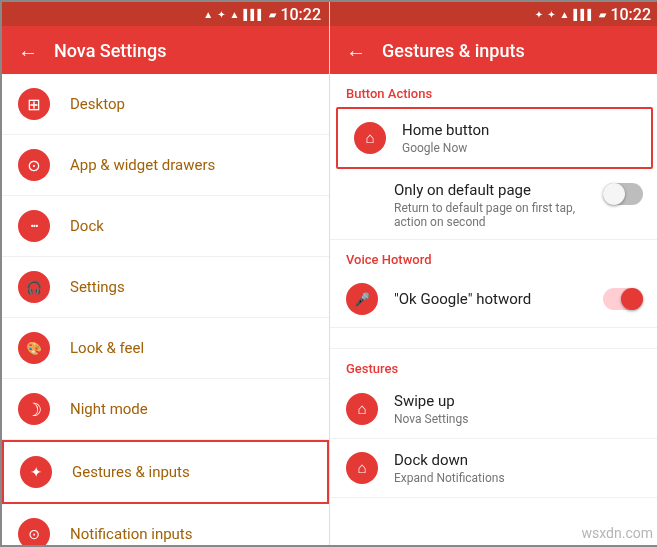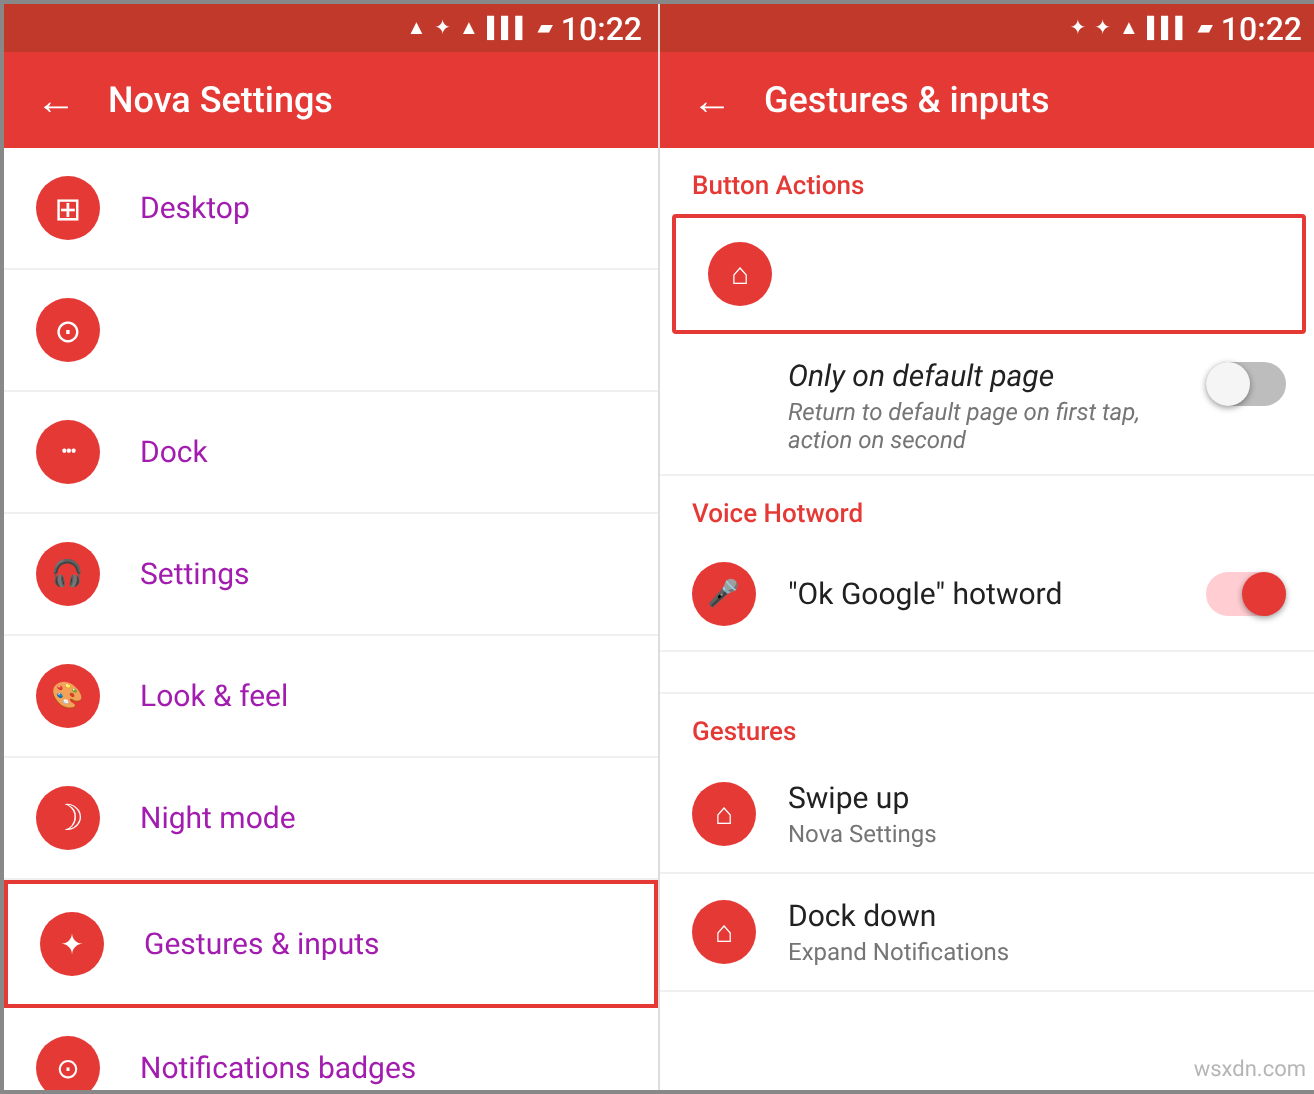--- a/index.html
+++ b/index.html
@@ -97,21 +97,21 @@
       display: flex;
       align-items: center;
       justify-content: center;
       color: #fff;
       font-size: 16px;
       flex-shrink: 0;
     }
 
     .menu-label {
       font-size: 15px;
-      color: #a21caf;
+      color: #a16207;
     }
 
     
     .right-panel {
       width: 329px;
       background: #fff;
       display: flex;
       flex-direction: column;
     }
 
@@ -191,35 +191,34 @@
       background: #f5f5f5;
     }
 
     .toggle.on .toggle-knob {
       right: 0;
       background: #e53935;
     }
 
     .no-icon-text {
       flex: 1;
-      font-style: italic;
     }
 
     .time-text {
       color: #fff;
       font-size: 16px;
       font-weight: 500;
     }
 
     
     .watermark {
       position: absolute;
       bottom: 4px;
       right: 6px;
-      font-size: 11px;
+      font-size: 14px;
       color: rgba(150,150,150,0.7);
       pointer-events: none;
     }
   </style>
 </head>
 <body>
 
 <div class="phone-panel" style="position:relative;">
 
   <div class="left-panel">
@@ -244,20 +243,21 @@
 
     <div class="menu-list">
 
       <div class="menu-item">
         <div class="menu-icon">⊞</div>
         <span class="menu-label">Desktop</span>
       </div>
 
       <div class="menu-item">
         <div class="menu-icon">⊙</div>
+        <span class="menu-label">App &amp; widget drawers</span>
       </div>
 
       <div class="menu-item">
         <div class="menu-icon" style="font-size:10px;letter-spacing:-1px;">•••</div>
         <span class="menu-label">Dock</span>
       </div>
 
       <div class="menu-item">
         <div class="menu-icon" style="font-size:13px;">🎧</div>
         <span class="menu-label">Settings</span>
@@ -273,21 +273,21 @@
         <span class="menu-label">Night mode</span>
       </div>
 
       <div class="menu-item active" style="border:2px solid #e53935;">
         <div class="menu-icon" style="font-size:14px;">✦</div>
         <span class="menu-label">Gestures &amp; inputs</span>
       </div>
 
       <div class="menu-item">
         <div class="menu-icon" style="font-size:14px;">⊙</div>
-        <span class="menu-label">Notifications badges</span>
+        <span class="menu-label">Notification inputs</span>
       </div>
 
     </div>
   </div>
 
   <div class="right-panel">
 
     <div class="status-bar">
       <div class="status-bar-left">
       </div>
@@ -305,20 +305,24 @@
       <span class="back-arrow">←</span>
       <span class="top-bar-title">Gestures &amp; inputs</span>
     </div>
 
     <div style="flex:1; overflow:hidden;">
 
       <div class="section-header">Button Actions</div>
 
       <div class="setting-item" style="border:2px solid #e53935; margin:2px 6px; border-radius:2px;">
         <div class="setting-icon">⌂</div>
+        <div class="setting-text">
+          <div class="setting-title">Home button</div>
+          <div class="setting-subtitle">Google Now</div>
+        </div>
       </div>
 
       <div style="display:flex;align-items:flex-start;padding:10px 16px 10px 64px;gap:16px;border-bottom:1px solid #f0f0f0;">
         <div class="no-icon-text" style="flex:1;">
           <div class="setting-title">Only on default page</div>
           <div class="setting-subtitle">Return to default page on first tap, action on second</div>
         </div>
         <div class="toggle off" style="margin-top:2px;">
           <div class="toggle-knob"></div>
         </div>

